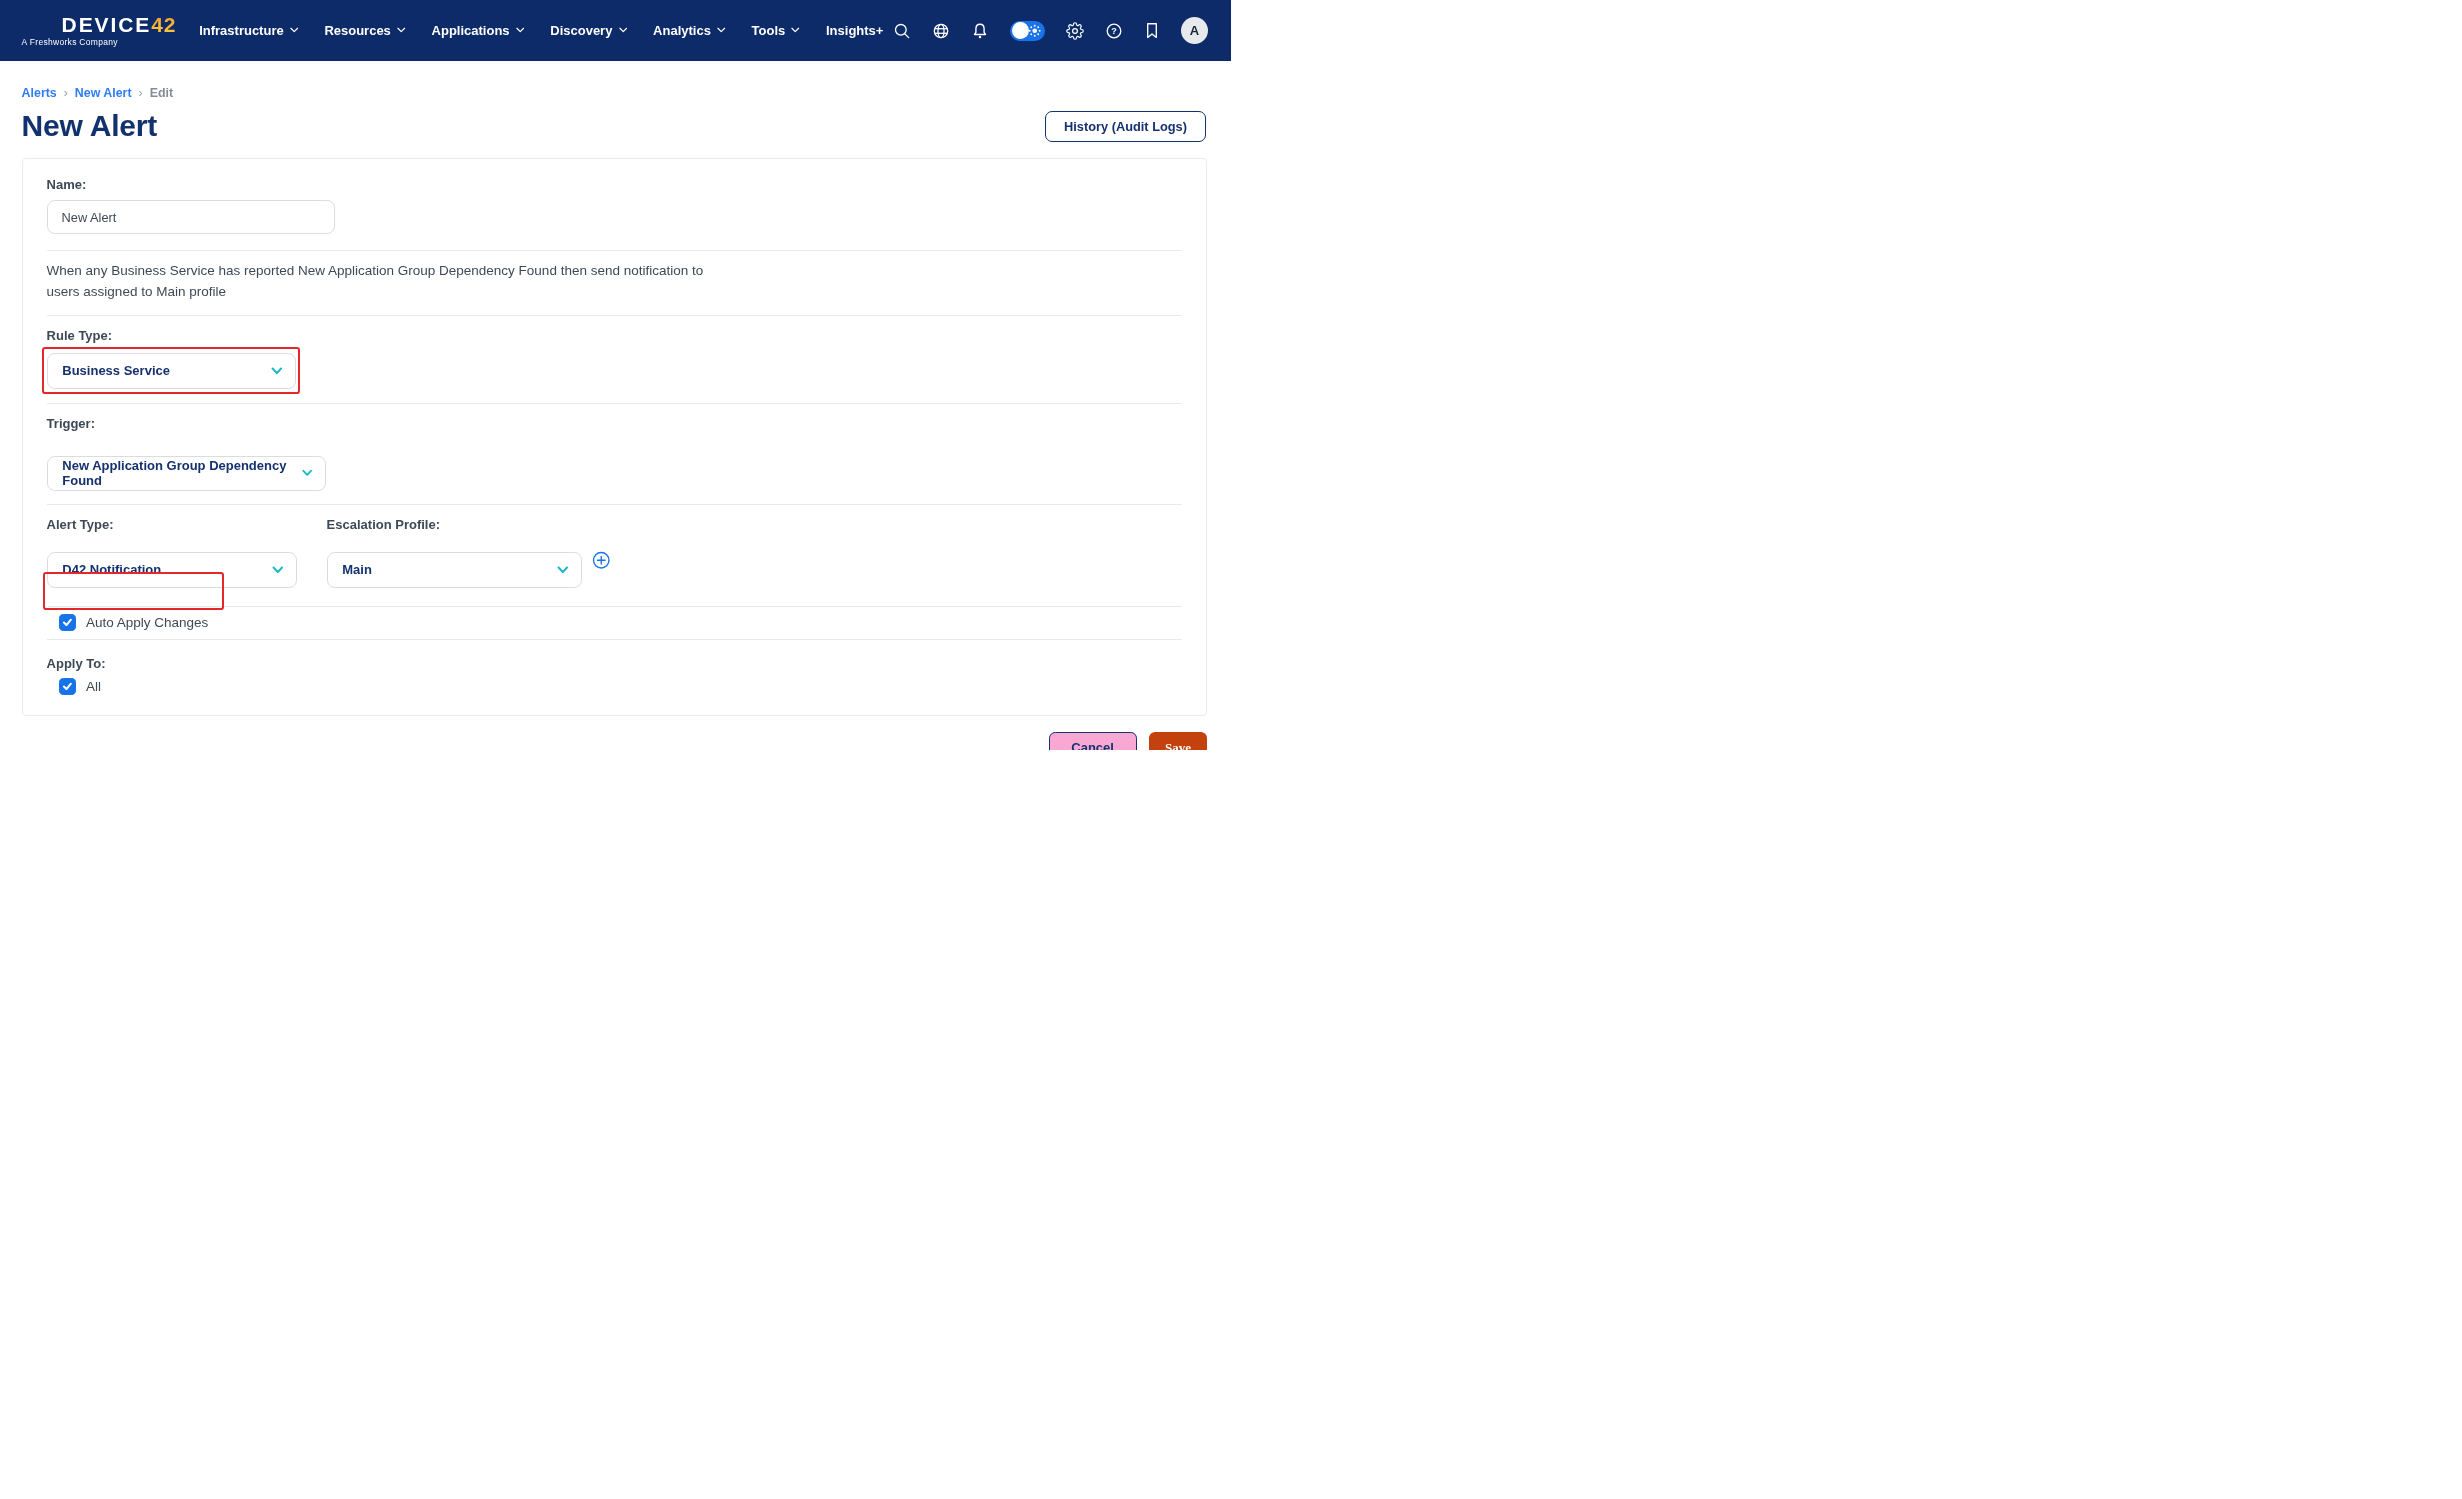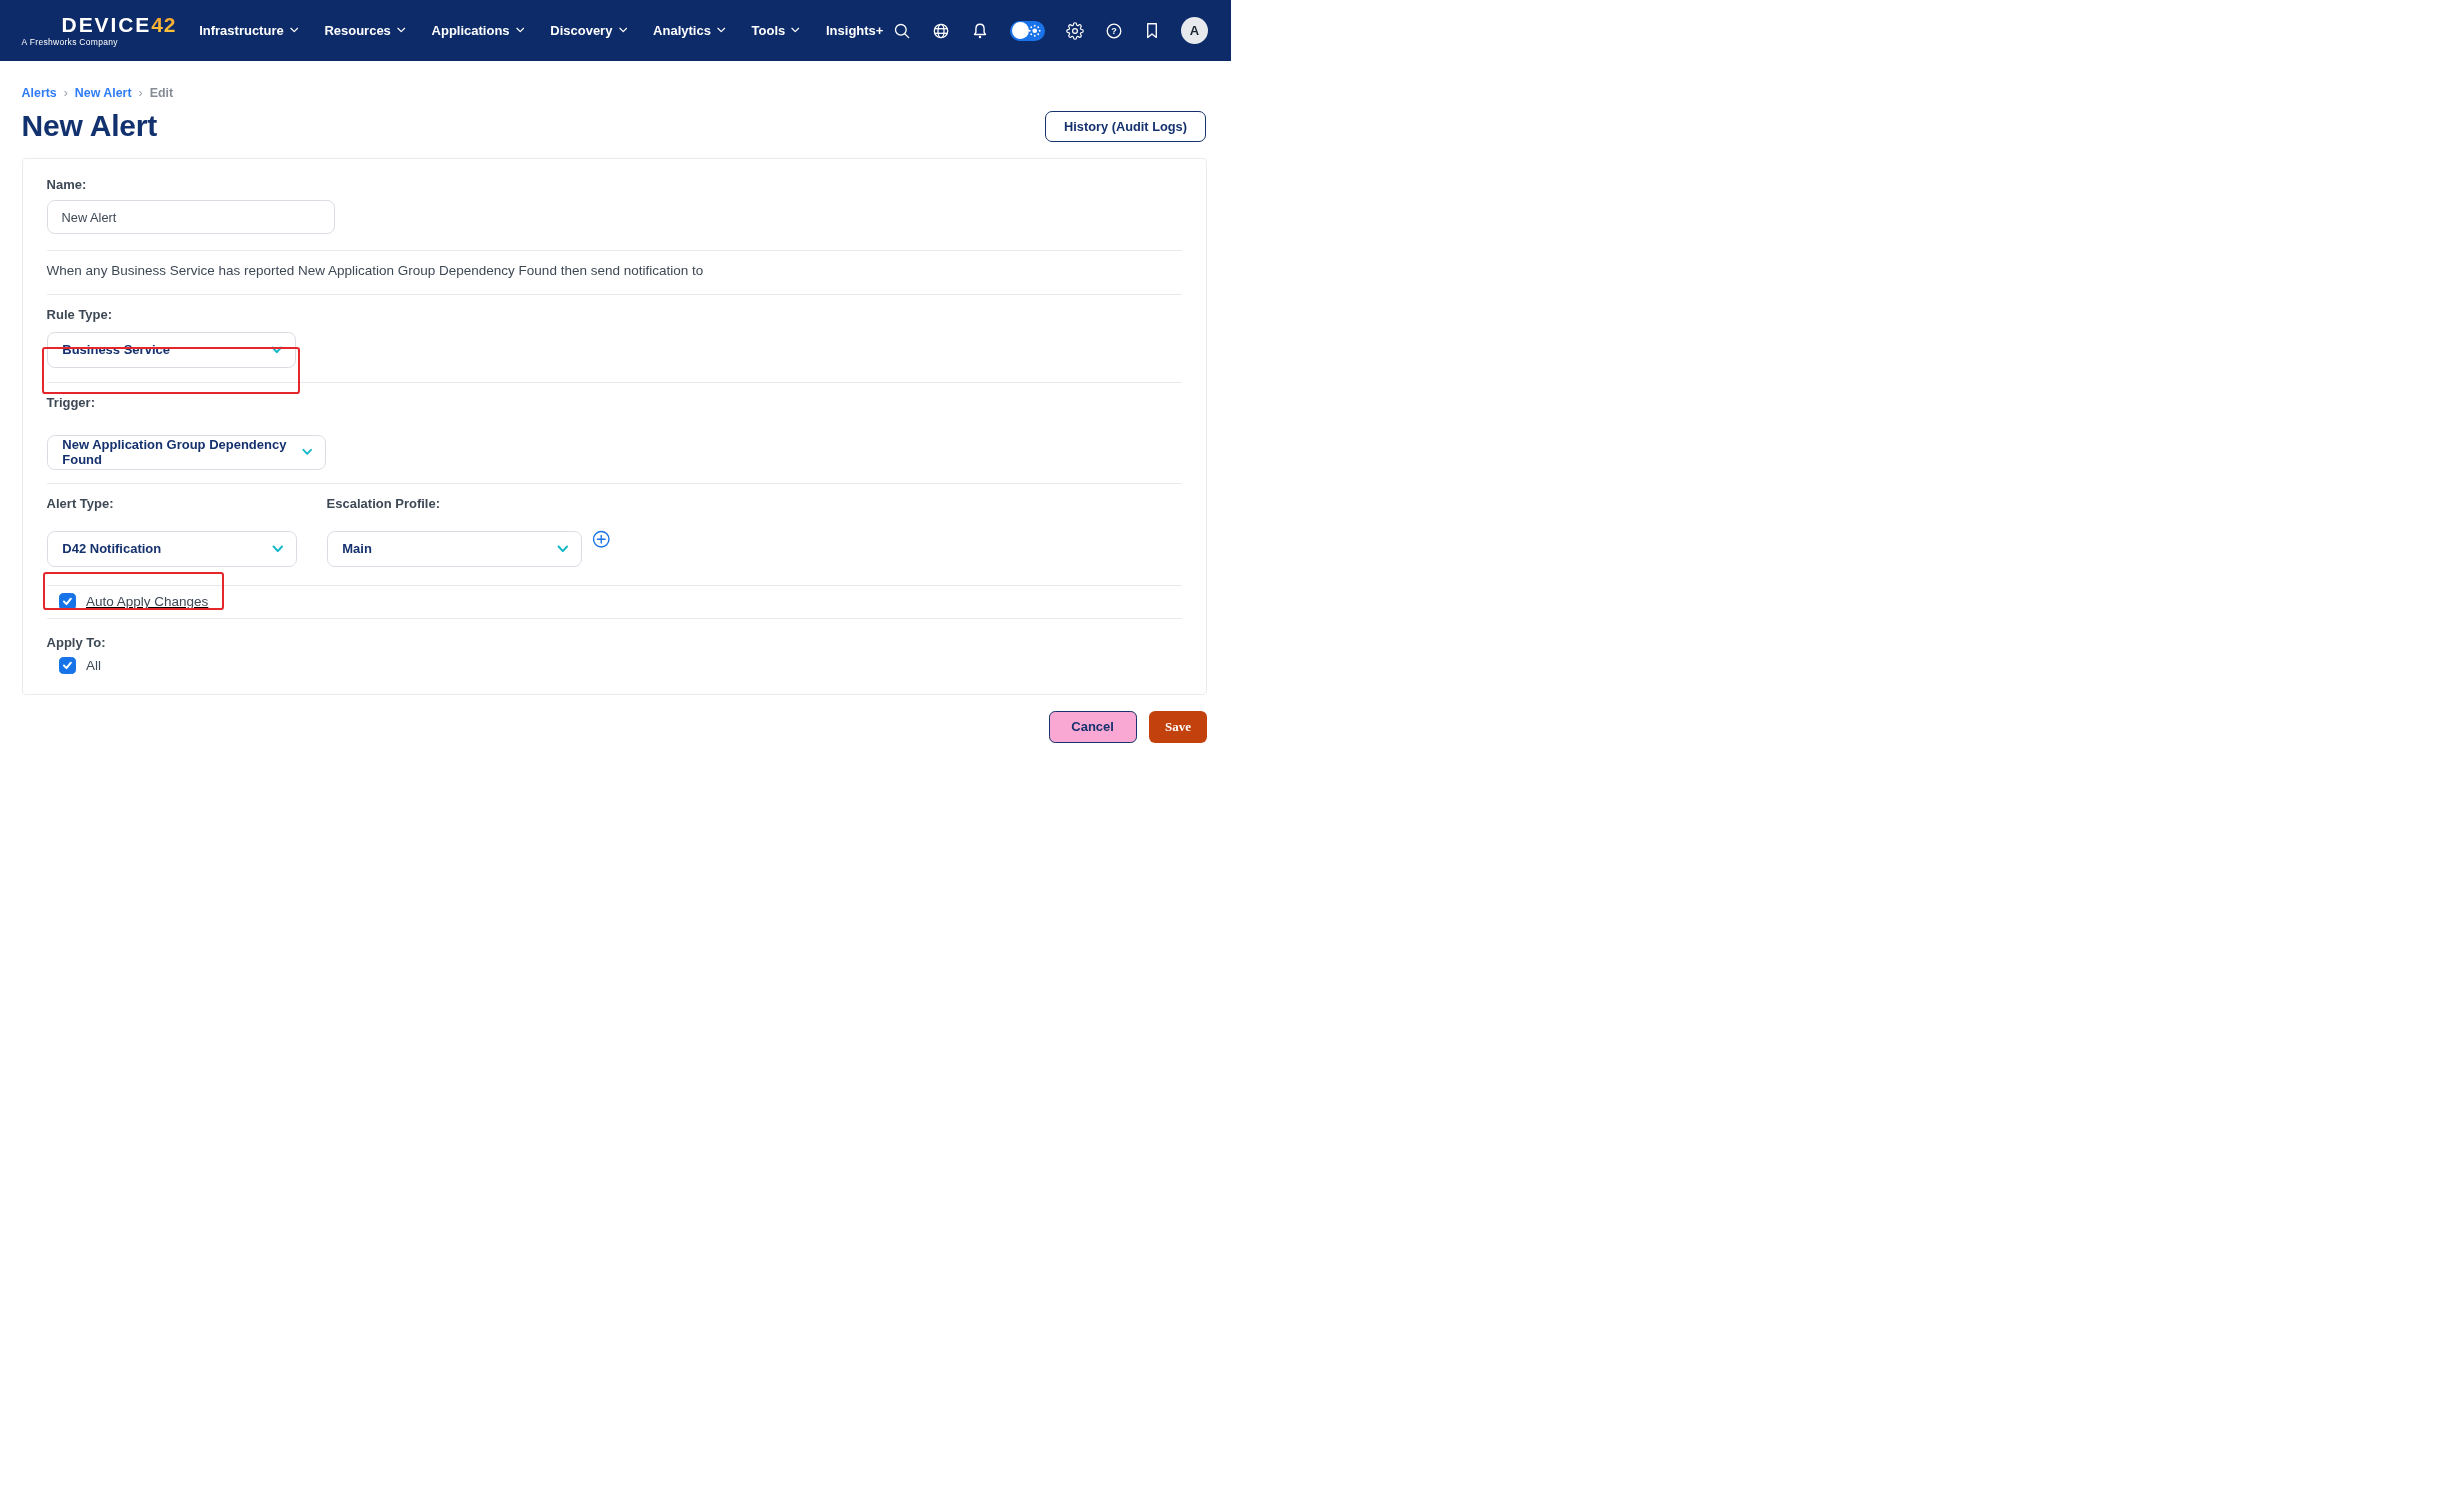--- a/index.html
+++ b/index.html
@@ -75,21 +75,21 @@
 
   .checkbox { width:17px; height:17px; border-radius:4.6px; background:#fff;
               border:1.2px solid #b8bec6; display:flex; align-items:center;
               justify-content:center; cursor:pointer; flex:none; }
   .checkbox.checked { background:#1674e8; border-color:#1674e8; }
   .checkbox .tick { display:none; }
   .checkbox.checked .tick { display:block; }
   .check-label { font-size:13.5px; font-weight:500; color:#3e4956; cursor:pointer; }
 
   .row-autoapply { height:32px; display:flex; align-items:center; gap:10px;
-                   padding-left:12.4px;text-decoration:underline; }
+                   padding-left:12.4px; }
   .row-applyto { padding:16px 0 20px; }
   .applyto-option { margin-top:7px; padding-left:12.4px; display:flex;
                     align-items:center; gap:10px; }
 
   
   .ring { position:absolute; border:2.7px solid #e5272c; border-radius:3.1px;
           pointer-events:none; }
   .ring-rule     { left:19.3px;  top:188px; width:258px; height:47px; }
   .ring-autoapply{ left:20px;  top:413px; width:181px; height:38px; }
 
@@ -226,20 +226,21 @@
 
   <div class="row-name">
     <div class="field-label">Name:</div>
     <input class="name-input" type="text" value="New Alert" style="">
   </div>
 
   <hr class="divider">
 
   <div class="row-desc">
     <div class="desc-line">When any Business Service has reported New Application Group Dependency Found then send notification to</div>
+    <div class="desc-line">users assigned to Main profile</div>
   </div>
 
   <hr class="divider">
 
   <div class="row-rule">
     <div class="field-label">Rule Type:</div>
     <div class="select-box">
       <span>Business Service</span>
       <svg width="11.6" height="7.7" viewBox="0 0 15 10">
           <polyline points="2,2 7.5,8 13,2" fill="none" stroke="#16b8c8" stroke-width="2.6" stroke-linecap="round" stroke-linejoin="round"></polyline>

